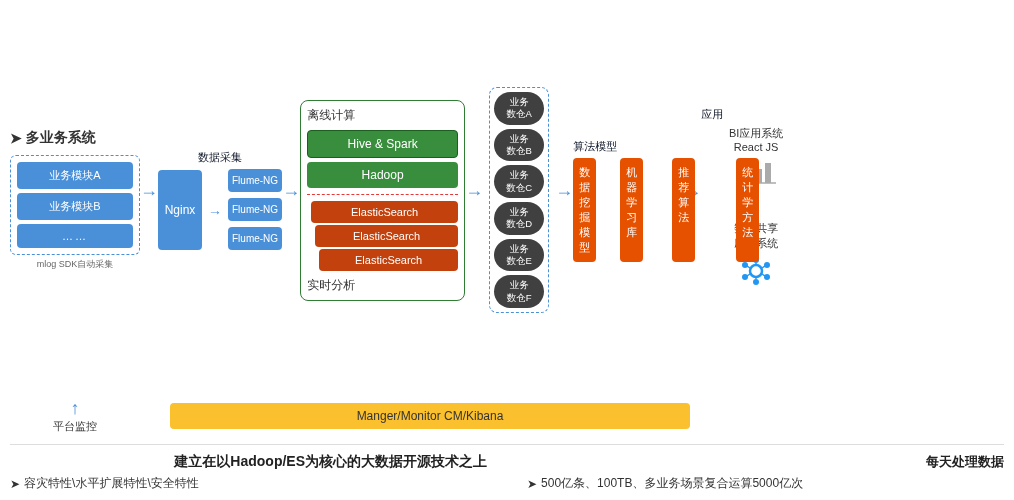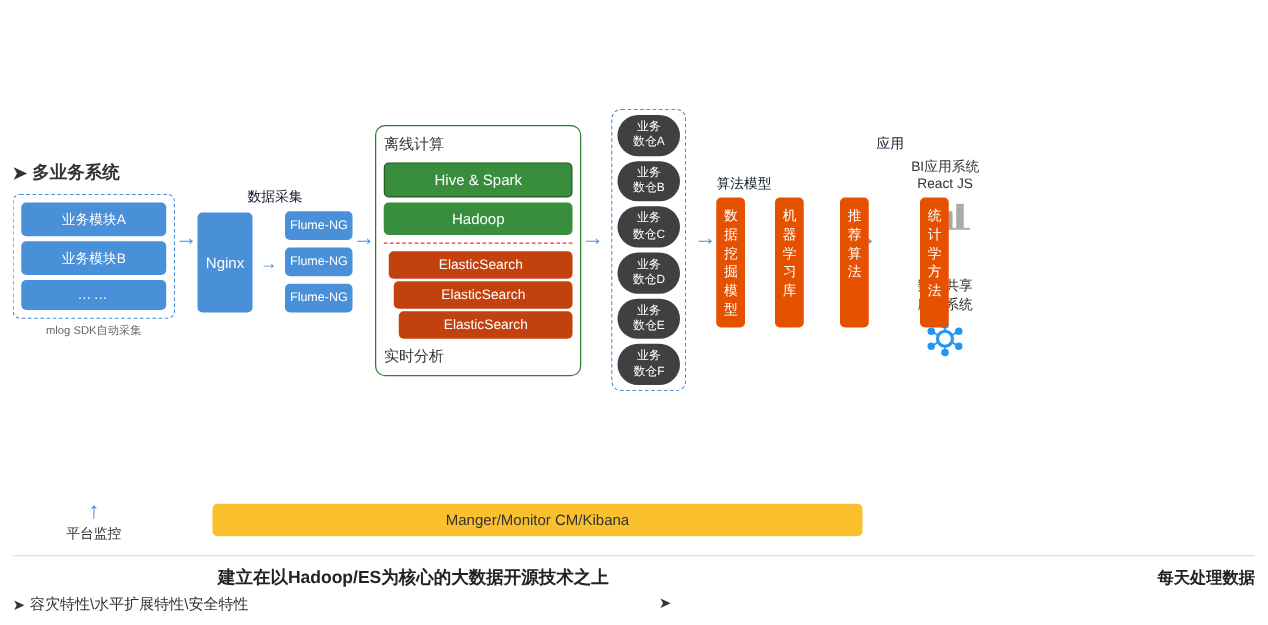--- a/index.html
+++ b/index.html
@@ -557,17 +557,18 @@
       <div class="main-text">建立在以Hadoop/ES为核心的大数据开源技术之上</div>
       <div class="sub-text">
         <span class="arrow-bullet">➤</span>
         <span>容灾特性\水平扩展特性\安全特性</span>
       </div>
     </div>
     <div class="bottom-right">
       <div class="main-text">每天处理数据</div>
       <div class="sub-text">
         <span class="arrow-bullet">➤</span>
+        <span>500亿条、100TB、多业务场景复合运算5000亿次</span>
       </div>
     </div>
   </div>
 
 </div>
 
 </body></html>

